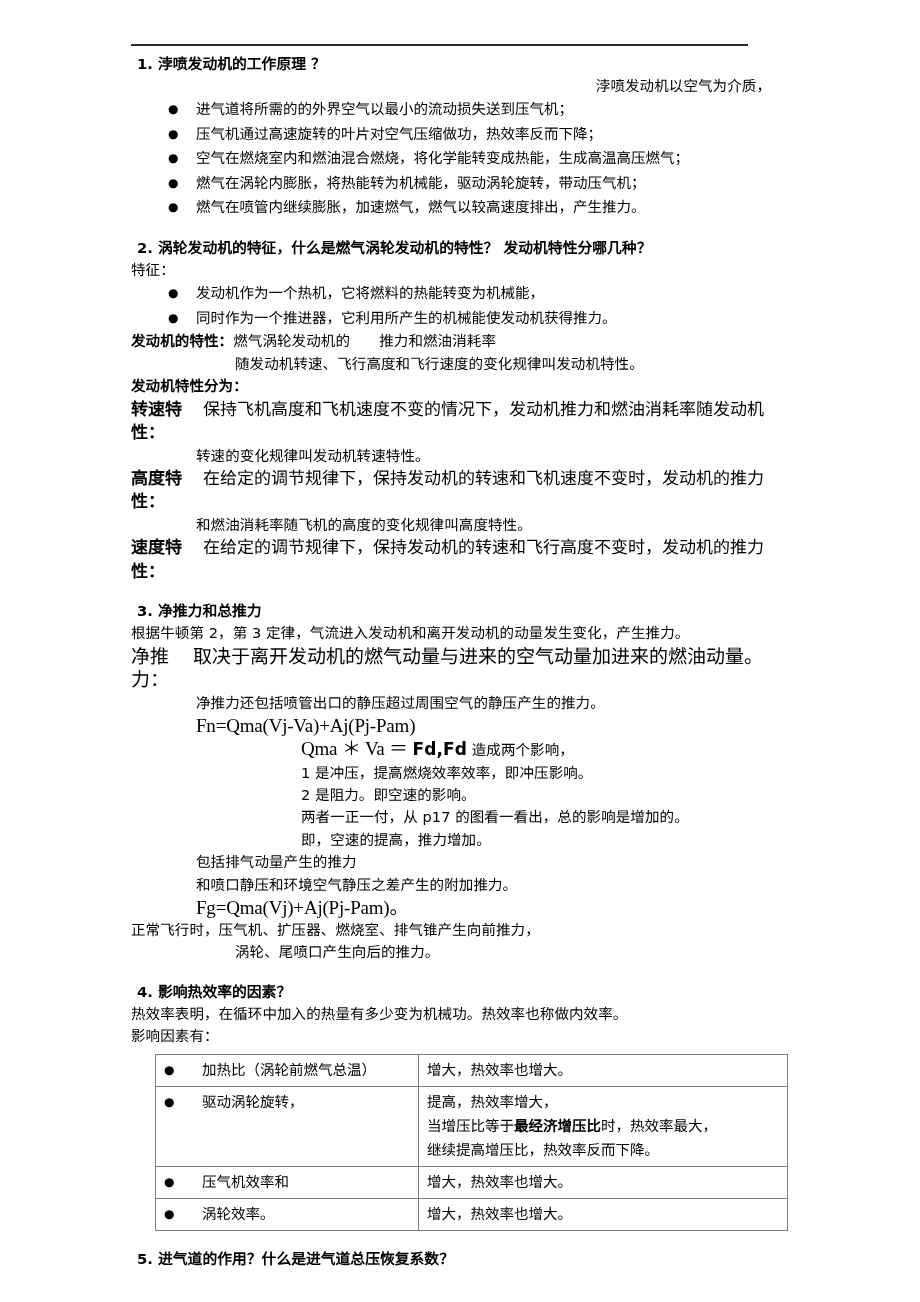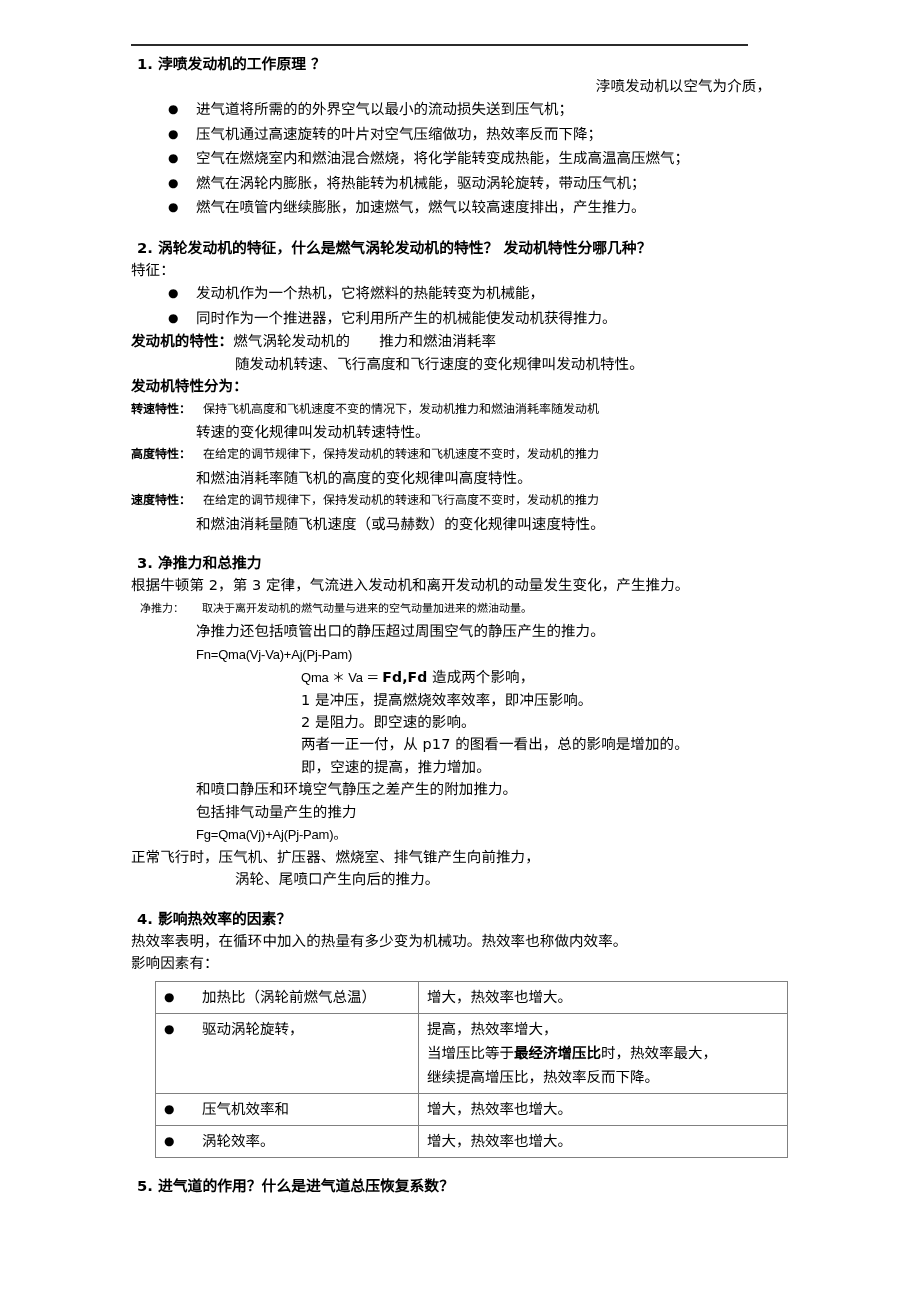--- a/index.html
+++ b/index.html
@@ -84,45 +84,45 @@
   
   .ind0 { margin-left: 0; }
   .ind1 { margin-left: 28px; text-align: right; }
   .ind2 { margin-left: 65px; }
   .ind3 { margin-left: 104px; }
   .ind4 { margin-left: 170px; }
 
   
   .hang {
     display: flex;
-    font-size: 12px;
+    font-size: 17px;
     line-height: 23.5px;
   }
   .hang-label {
     flex: 0 0 72px;
     width: 72px;
     font-weight: bold;
   }
   .hang-body { flex: 1 1 auto; }
 
-  .hang2 { display: flex; font-size: 11px; line-height: 23.5px; margin-left: 9px; }
+  .hang2 { display: flex; font-size: 19px; line-height: 23.5px; }
   .hang2-label { flex: 0 0 62px; width: 62px; }
   .hang2-body { flex: 1 1 auto; }
 
   
   .formula {
-    font-family: Liberation Sans, sans-serif;
-    font-size: 13px;
+    font-family: Liberation Serif, serif;
+    font-size: 19px;
     line-height: 23px;
     letter-spacing: -0.2px;
   }
   .formula-bold {
     font-family: "DejaVu Sans", "Liberation Sans", sans-serif;
     font-weight: bold;
-    font-size: 14px;
+    font-size: 17px;
   }
 
   
   table.factors {
     border-collapse: collapse;
     width: 598px;
     margin-left: 24px;
     margin-top: 6px;
     table-layout: fixed;
   }
@@ -210,42 +210,41 @@
     <div class="hang">
       <span class="hang-label">高度特性：</span>
       <span class="hang-body">在给定的调节规律下，保持发动机的转速和飞机速度不变时，发动机的推力</span>
     </div>
     <div class="line ind2">和燃油消耗率随飞机的高度的变化规律叫高度特性。</div>
 
     <div class="hang">
       <span class="hang-label">速度特性：</span>
       <span class="hang-body">在给定的调节规律下，保持发动机的转速和飞行高度不变时，发动机的推力</span>
     </div>
-    <div class="line ind2">和燃油消耗量随飞机速度（或马赫数）的变化规律叫速度特性。</div>
 
     <div class="q">
       <span class="q-num">3.</span>
       <span class="q-text">净推力和总推力</span>
     </div>
     <div class="line ind0">根据牛顿第 2，第 3 定律，气流进入发动机和离开发动机的动量发生变化，产生推力。</div>
     <div class="hang2">
       <span class="hang2-label">净推力：</span>
       <span class="hang2-body">取决于离开发动机的燃气动量与进来的空气动量加进来的燃油动量。</span>
     </div>
     <div class="line ind2">净推力还包括喷管出口的静压超过周围空气的静压产生的推力。</div>
     <div class="formula ind2">Fn=Qma(Vj-Va)+Aj(Pj-Pam)</div>
 
     <div class="line ind4"><span class="formula">Qma ＊ Va ＝ </span><span class="formula-bold">Fd,Fd</span><span> 造成两个影响，</span></div>
     <div class="line ind4">1 是冲压，提高燃烧效率效率，即冲压影响。</div>
     <div class="line ind4">2 是阻力。即空速的影响。</div>
     <div class="line ind4">两者一正一付，从 p17 的图看一看出，总的影响是增加的。</div>
     <div class="line ind4">即，空速的提高，推力增加。</div>
 
+    <div class="line ind2">包括排气动量产生的推力</div>
     <div class="line ind2">和喷口静压和环境空气静压之差产生的附加推力。</div>
-    <div class="line ind2">包括排气动量产生的推力</div>
     <div class="formula ind2">Fg=Qma(Vj)+Aj(Pj-Pam)。</div>
     <div class="line ind0">正常飞行时，压气机、扩压器、燃烧室、排气锥产生向前推力，</div>
     <div class="line ind3">涡轮、尾喷口产生向后的推力。</div>
 
     <div class="q">
       <span class="q-num">4.</span>
       <span class="q-text">影响热效率的因素？</span>
     </div>
     <div class="line ind0">热效率表明，在循环中加入的热量有多少变为机械功。热效率也称做内效率。</div>
     <div class="line ind0">影响因素有：</div>

